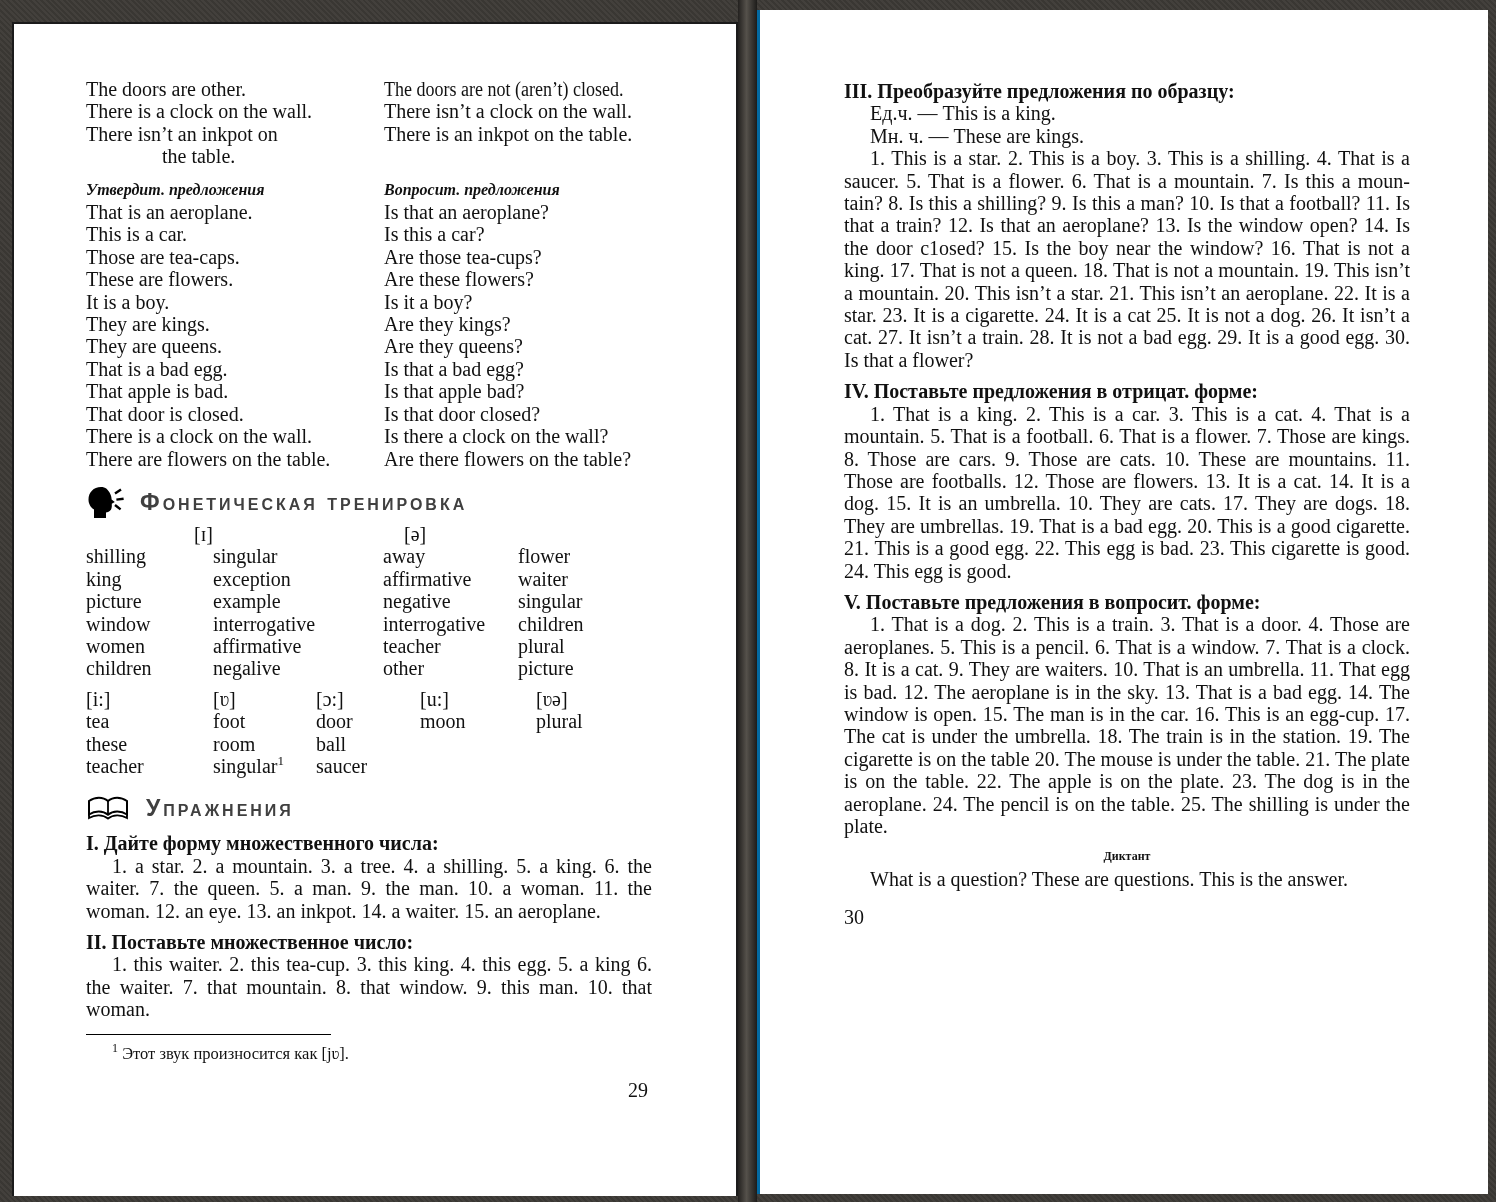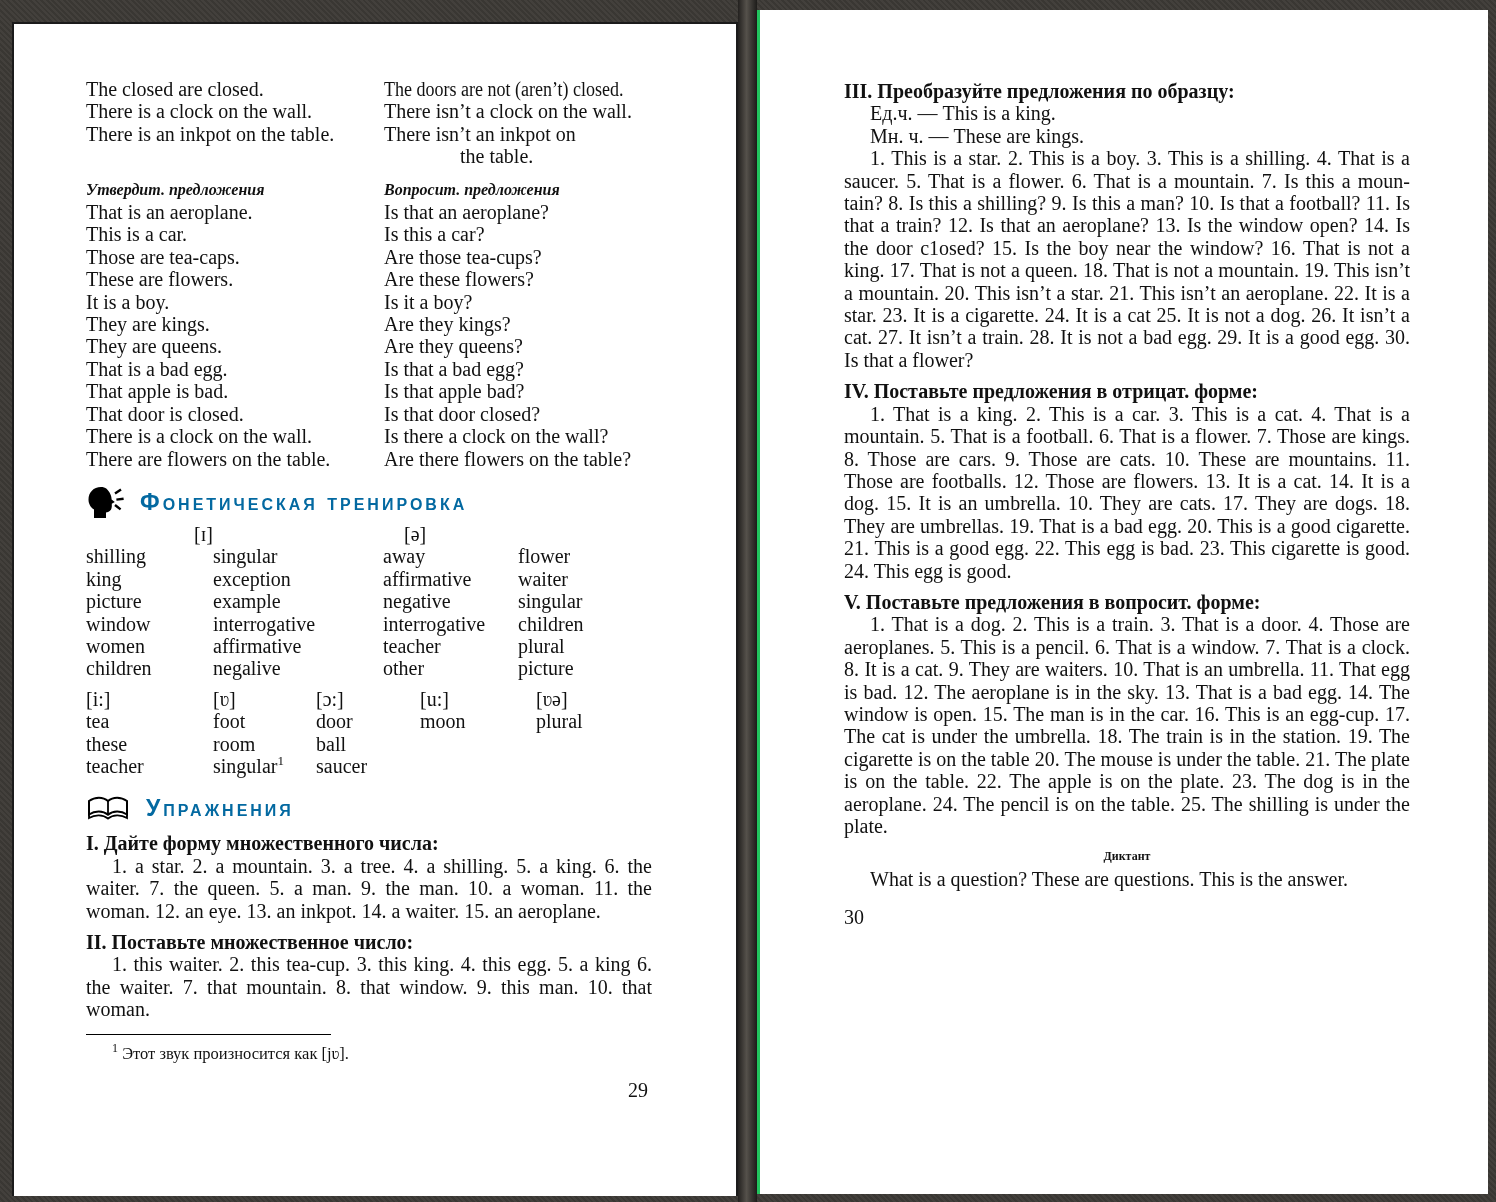--- a/index.html
+++ b/index.html
@@ -11,40 +11,40 @@
     font-family:"Liberation Serif", serif;color:#111;
   }
   .page{position:absolute;background:#fff;box-sizing:border-box;}
   .page-left{
     left:12px;top:22px;width:726px;height:1174px;
     border:2px solid #1b1b1b;border-bottom:none;
     padding:54px 84px 0 72px;
   }
   .page-right{
     left:757px;top:10px;width:731px;height:1184px;
-    border-left:3px solid #22c55e;
+    border-left:3px solid #0369a1;
     padding:70px 78px 0 84px;
   }
   .spine{position:absolute;left:738px;top:0;width:19px;height:1202px;
     background:linear-gradient(90deg,#23211f,#55514b 45%,#1d1c1a);}
 
   .sentence, .cell, .phon-word, .body-text, .ex-label, .page-num, .footnote, .example-line{
     font-size:20px;line-height:22.4px;
   }
   .pair-grid{display:grid;grid-template-columns:298px 1fr;}
   .pair-grid .cell{min-height:22.4px;}
   .condensed > div{transform:scaleX(.9);transform-origin:left center;white-space:nowrap;}
   .wrap-indent{margin-left:76px;}
   .pair-header{display:grid;grid-template-columns:298px 1fr;font-weight:bold;font-style:italic;
     margin-top:11px;}
   .pair-header span{font-size:16px;line-height:22.4px;}
 
   .section-heading{display:flex;align-items:center;gap:16px;margin-top:16px;
     font-family:"Liberation Sans", sans-serif;font-weight:bold;
-    font-variant:small-caps;letter-spacing:3px;font-size:23px;line-height:30px;color:#0369a1;}
+    font-variant:small-caps;letter-spacing:3px;font-size:23px;line-height:30px;color:#404040;}
   .section-heading .icon{display:inline-flex;letter-spacing:0;}
 
   .phon-head{position:relative;height:22.4px;margin-top:4px;}
   .phon-head span{position:absolute;font-size:20px;}
   .phon-head .h1{left:108px;}
   .phon-head .h2{left:318px;}
   .phon-grid{display:flex;}
   .phon-col{display:flex;flex-direction:column;}
   #phon1 .phon-col:nth-child(1){width:127px;}
   #phon1 .phon-col:nth-child(2){width:170px;}
@@ -67,33 +67,33 @@
 
   .page-num{margin-top:16px;}
   .page-num.right{text-align:right;padding-right:4px;}
   .dictation-title{font-weight:bold;text-align:center;margin-top:8px;font-size:12px;line-height:22.4px;}
 </style>
 </head>
 <body>
 
 <div class="page page-left">
   <div class="pair-grid" id="intro-pairs">
-      <div class="cell">The closed are closed.</div>
+      <div class="cell">The doors are other.</div>
       <div class="cell condensed">
         <div>The doors are not (aren’t) closed.</div>
       </div>
       <div class="cell">There is a clock on the wall.</div>
       <div class="cell">
         <div>There isn’t a clock on the wall.</div>
       </div>
-      <div class="cell">There is an inkpot on the table.</div>
       <div class="cell">
         <div>There isn’t an inkpot on</div>
         <div class="wrap-indent">the table.</div>
       </div>
+      <div class="cell">There is an inkpot on the table.</div>
     </div>
 
   <div class="pair-header">
     <span>Утвердит. предложения</span>
     <span>Вопросит. предложения</span>
   </div>
   <div class="pair-grid" id="statement-pairs">
       <div class="cell">That is an aeroplane.</div>
       <div class="cell">Is that an aeroplane?</div>
       <div class="cell">This is a car.</div>

